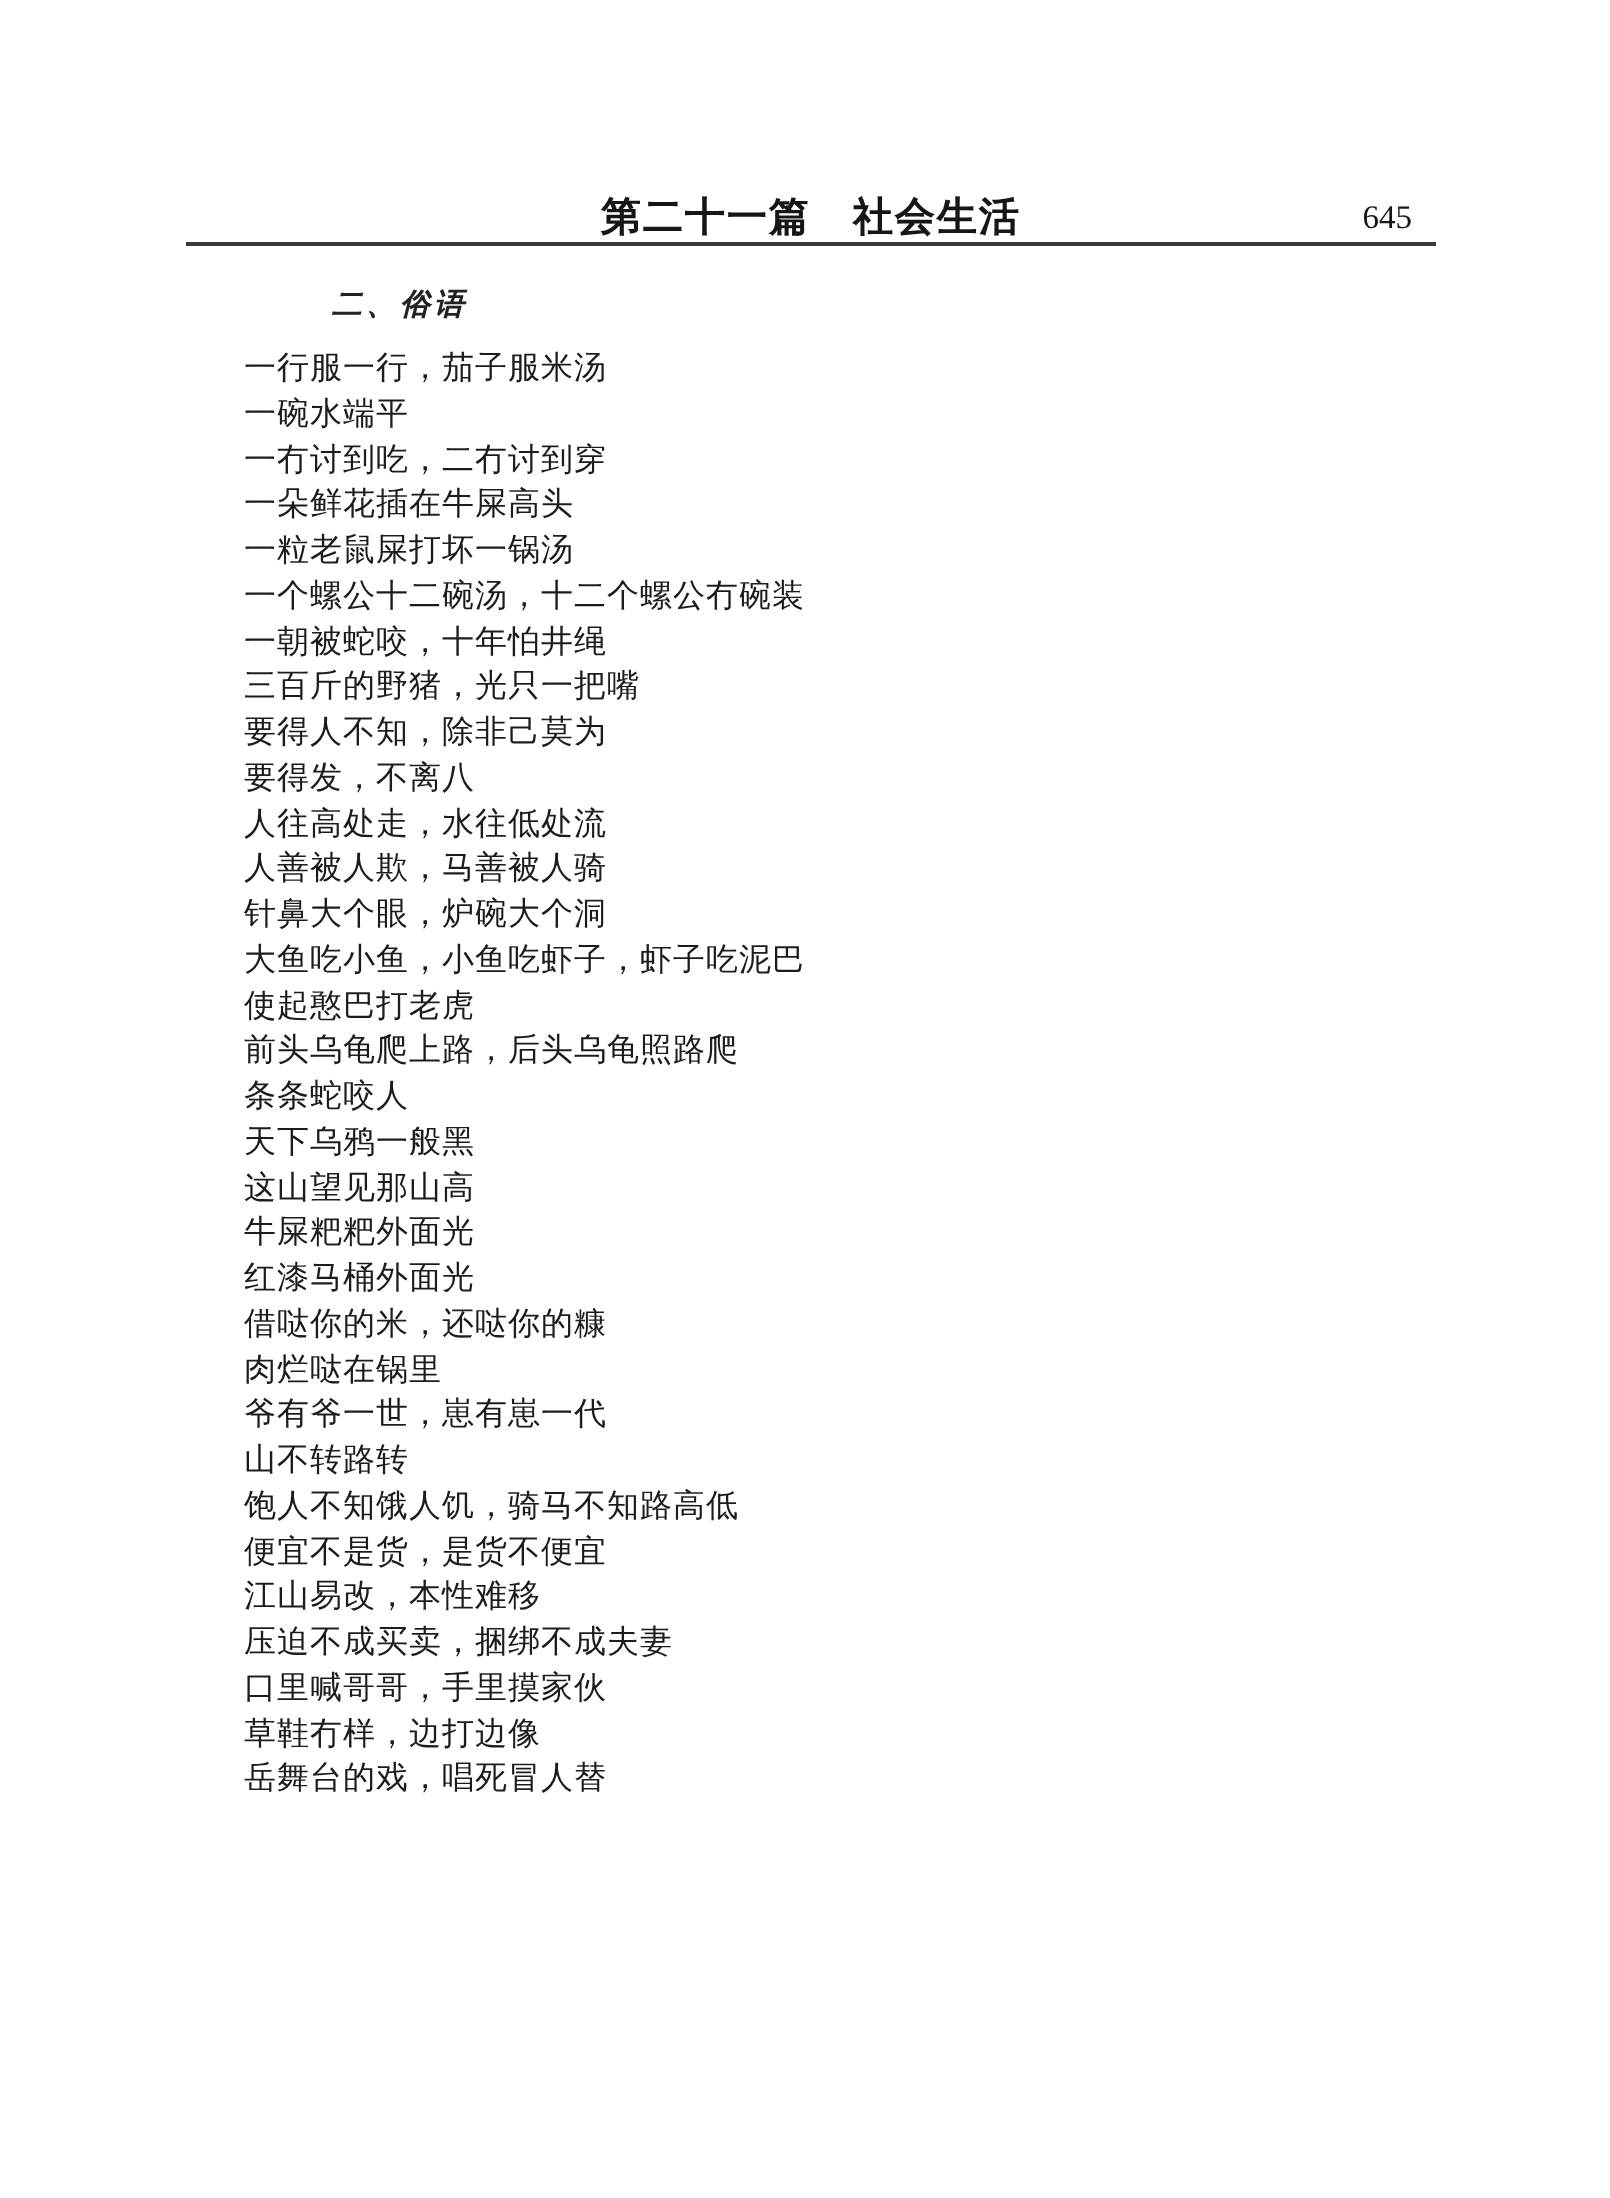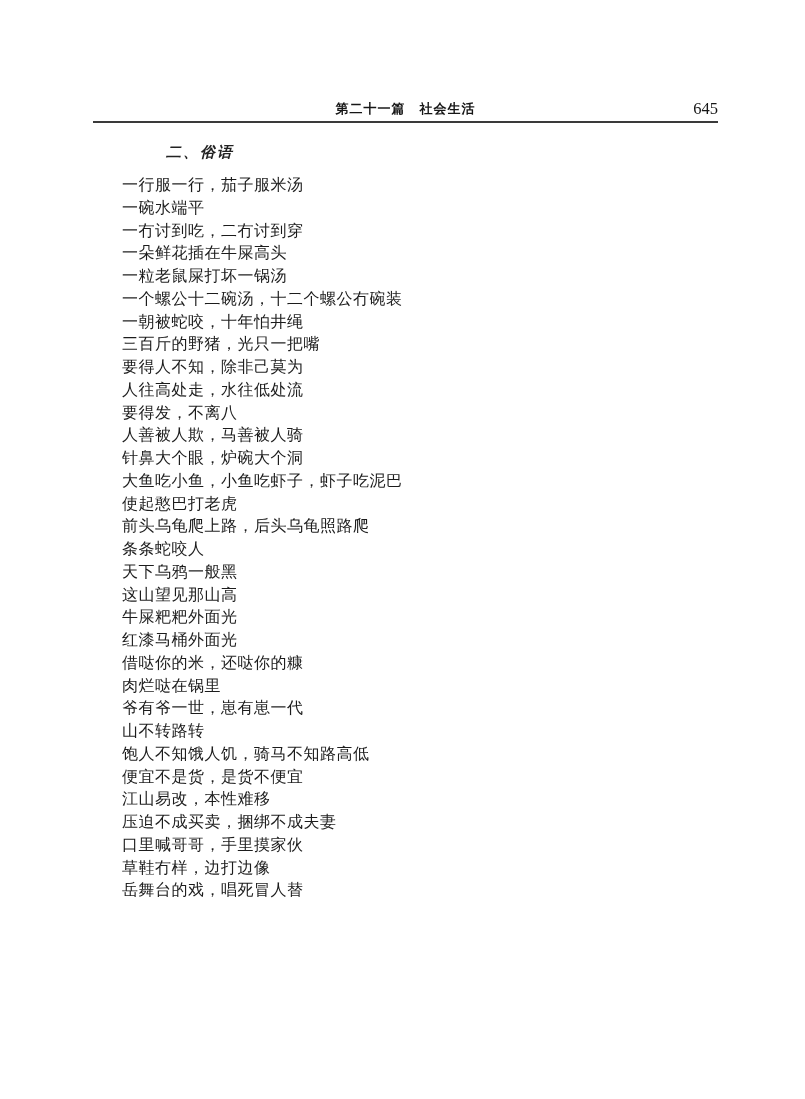--- a/index.html
+++ b/index.html
@@ -23,28 +23,28 @@
     width: 625px;
     height: 24px;
     border-bottom: 2px solid #3a3a3a;
     box-sizing: border-box;
   }
   .running-header .header-title {
     display: block;
     text-align: center;
     font-family: "Liberation Sans", "DejaVu Sans", sans-serif;
     font-weight: bold;
-    font-size: 13px;
+    font-size: 20px;
     letter-spacing: 1px;
     line-height: 20px;
     color: #161616;
   }
   .running-header .page-number {
     position: absolute;
-    right: 0;
+    right: 12px;
     top: 0;
     font-family: "Liberation Serif", "DejaVu Serif", serif;
     font-size: 16.5px;
     line-height: 20px;
     color: #161616;
   }
   .section-heading {
     position: absolute;
     top: 143px;
     left: 122px;
@@ -85,22 +85,22 @@
 
   <div class="proverb-line">一行服一行，茄子服米汤</div>
       <div class="proverb-line">一碗水端平</div>
       <div class="proverb-line">一冇讨到吃，二冇讨到穿</div>
       <div class="proverb-line">一朵鲜花插在牛屎高头</div>
       <div class="proverb-line">一粒老鼠屎打坏一锅汤</div>
       <div class="proverb-line">一个螺公十二碗汤，十二个螺公冇碗装</div>
       <div class="proverb-line">一朝被蛇咬，十年怕井绳</div>
       <div class="proverb-line">三百斤的野猪，光只一把嘴</div>
       <div class="proverb-line">要得人不知，除非己莫为</div>
+      <div class="proverb-line">要得发，不离八</div>
       <div class="proverb-line">人往高处走，水往低处流</div>
-      <div class="proverb-line">要得发，不离八</div>
       <div class="proverb-line">人善被人欺，马善被人骑</div>
       <div class="proverb-line">针鼻大个眼，炉碗大个洞</div>
       <div class="proverb-line">大鱼吃小鱼，小鱼吃虾子，虾子吃泥巴</div>
       <div class="proverb-line">使起憨巴打老虎</div>
       <div class="proverb-line">前头乌龟爬上路，后头乌龟照路爬</div>
       <div class="proverb-line">条条蛇咬人</div>
       <div class="proverb-line">天下乌鸦一般黑</div>
       <div class="proverb-line">这山望见那山高</div>
       <div class="proverb-line">牛屎粑粑外面光</div>
       <div class="proverb-line">红漆马桶外面光</div>

